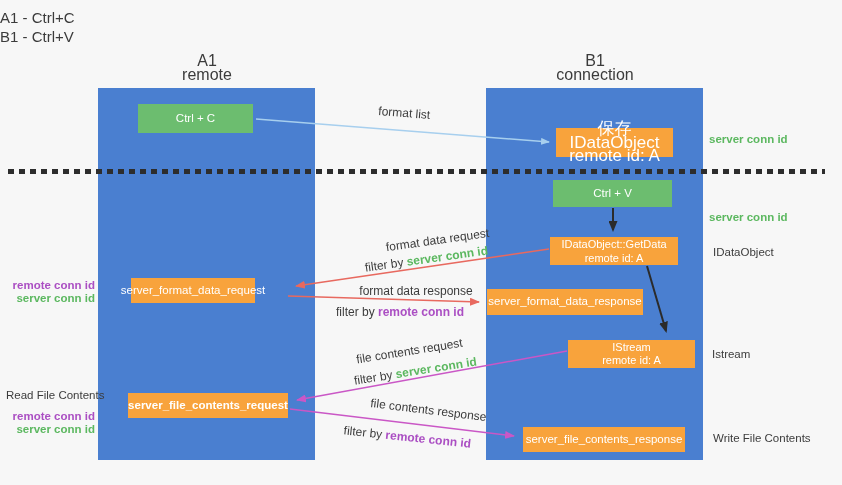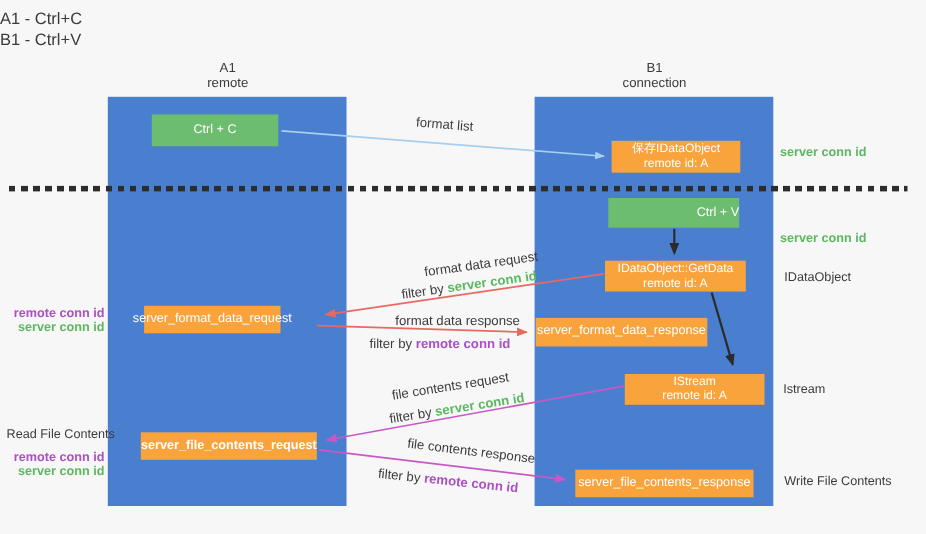--- a/index.html
+++ b/index.html
@@ -3,21 +3,21 @@
 <meta charset="utf-8">
 <style>
   html,body{margin:0;padding:0;background:#f7f7f7;}
   #stage{
     position:relative;width:842px;height:485px;overflow:hidden;
     background:#f7f7f7;
     font-family:"Liberation Sans",sans-serif;color:#3c3c3c;
   }
   .abs{position:absolute;}
   #title{left:0;right:0;top:8px;text-align:left;font-size:15px;line-height:19px;color:#3b3b3b;}
-  .col-header{width:160px;text-align:center;font-size:12px;line-height:14px;color:#3b3b3b;top:54px;}
+  .col-header{width:160px;text-align:center;font-size:16px;line-height:14px;color:#3b3b3b;top:54px;}
   .lifeline{background:#4a7fd0;top:88px;width:217px;height:372px;}
   .node{
     display:flex;flex-direction:column;align-items:center;justify-content:center;
     color:#fff;font-size:11.5px;line-height:13.5px;text-align:center;
   }
   .green{background:#6cbd6f;}
   .orange{background:#f8a33c;}
   .dashed-line{
     top:169px;left:8px;width:817px;height:5px;
     background:repeating-linear-gradient(to right,#2d2d2d 0 6px,transparent 6px 11px);
@@ -53,26 +53,26 @@
 
   <div class="abs lifeline" style="left:98px;"></div>
   <div class="abs lifeline" style="left:486px;"></div>
 
   <div class="abs dashed-line"></div>
 
   <div class="abs node green" style="left:138px;top:104px;width:115px;height:29px;">
     <span>Ctrl + C</span>
   </div>
 
-  <div class="abs node orange" style="left:556px;top:128px;width:117px;height:29px;font-size:11px;">
+  <div class="abs node orange" style="left:556px;top:128px;width:117px;height:29px;font-size:17px;">
     <span>保存IDataObject</span>
     <span>remote id: A</span>
   </div>
 
-  <div class="abs node green" style="left:553px;top:180px;width:119px;height:27px;align-items:flex-end;">
+  <div class="abs node green" style="left:553px;top:180px;width:119px;height:27px;">
     <span>Ctrl + V</span>
   </div>
 
   <div class="abs node orange" style="left:550px;top:237px;width:128px;height:28px;font-size:11px;justify-content:flex-end;">
     <span>IDataObject::GetData</span>
     <span>remote id: A</span>
   </div>
 
   <div class="abs node orange" style="left:131px;top:278px;width:124px;height:25px;">
     <span>server_format_data_request</span>

